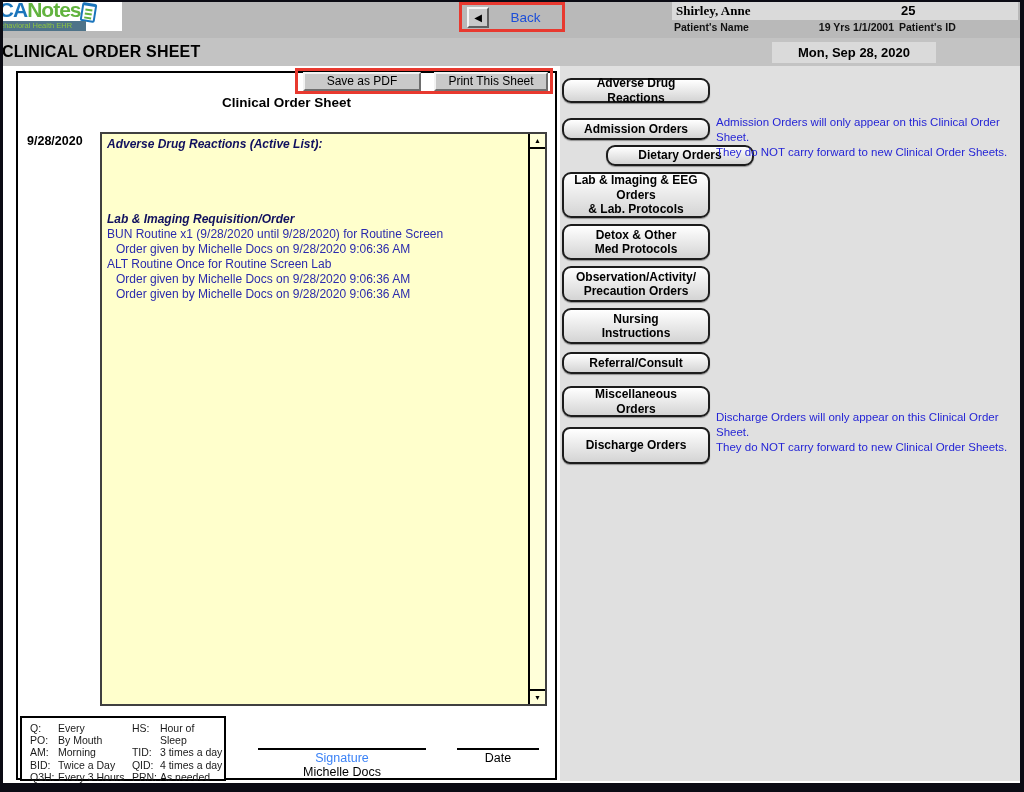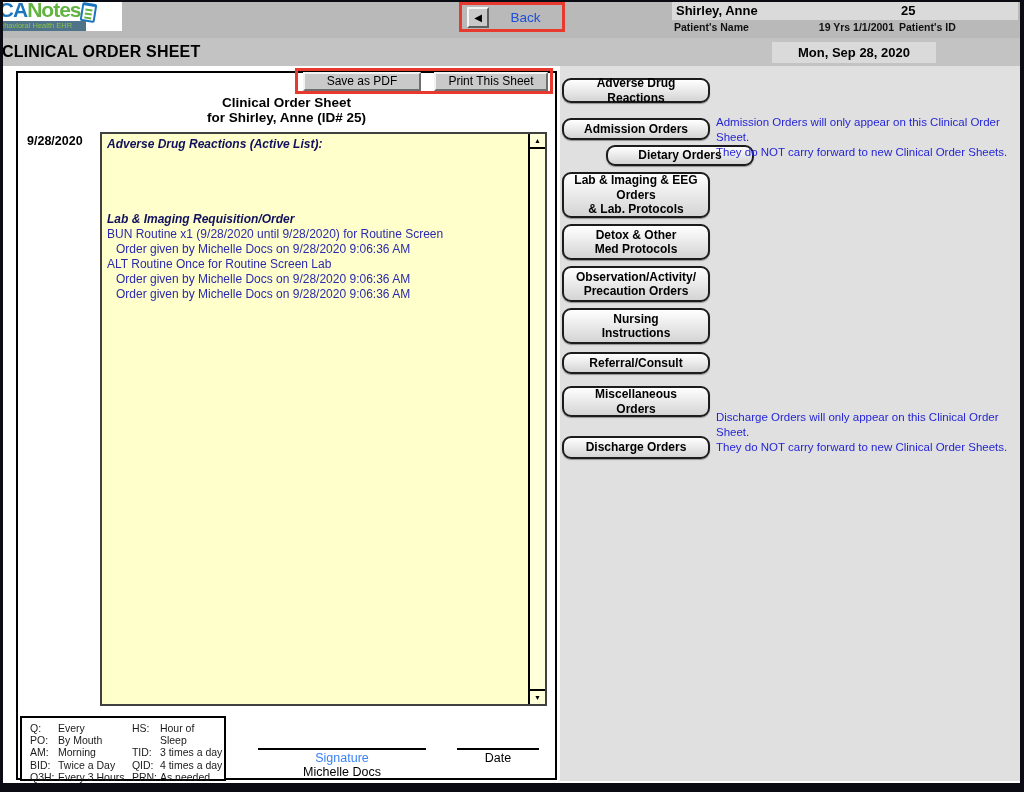--- a/index.html
+++ b/index.html
@@ -36,21 +36,21 @@
               display:flex; align-items:center; }
   .back-arrow-btn { width:22px; height:21px; margin-left:5px; background:#c9c9c9;
                     border-top:2px solid #f5f5f5; border-left:2px solid #f5f5f5;
                     border-right:2px solid #606060; border-bottom:2px solid #606060;
                     display:flex; align-items:center; justify-content:center;
                     font-size:10px; color:#000; cursor:pointer; }
   .back-label { flex:1; text-align:center; font-size:13.5px; color:#1d4ed8; cursor:pointer; }
 
   
   .pt-field { background:#dadada; font-weight:bold; font-size:13px; line-height:18px; padding-left:4px; color:#000; }
-  .pt-name-field { left:672px; top:2px;  width:248px; height:18px; }
+  .pt-name-field { left:672px; top:2px;  width:248px; height:18px;font-family:Liberation Serif, serif; }
   .pt-id-field   { left:897px; top:2px;  width:121px; height:18px; }
   .pt-sub { font-size:10.5px; font-weight:bold; color:#111; top:21px; }
 
   .cos-title { left:2px; top:43px; font-size:16px; font-weight:800; color:#000; letter-spacing:.2px; }
   .date-chip { left:772px; top:42px; width:164px; height:21px; background:#dadada;
                font-weight:bold; font-size:13px; text-align:center; line-height:21px; color:#000; }
 
   
   .left-panel  { left:0;   top:66px; width:560px;  height:715px; background:#ffffff; }
   .right-panel { left:560px; top:66px; width:464px; height:715px; background:#e0e0e0; }
@@ -141,21 +141,20 @@
   <div class="abs right-panel"></div>
 
   <div class="abs page"></div>
 
   <div class="abs pdf-box">
     <div class="bevel-btn btn-savepdf">Save as PDF</div>
     <div class="bevel-btn btn-print">Print This Sheet</div>
   </div>
 
   <div class="abs doc-h" style="top:95px;">Clinical Order Sheet</div>
-  <div class="abs doc-h" style="top:110px;">for Shirley, Anne (ID# 25)</div>
 
   <div class="abs entry-date">9/28/2020</div>
 
   <div class="abs order-box">
     <div class="order-text" id="order-lines">
         <div class="ol-header">Adverse Drug Reactions (Active List):</div>
         <div class="ol-blank"></div>
         <div class="ol-blank"></div>
         <div class="ol-blank"></div>
         <div class="ol-blank"></div>
@@ -235,21 +234,21 @@
 &amp; Lab. Protocols</div>
       <div class="side-btn" style="top: 224px; height: 36px;">Detox &amp; Other
 Med Protocols</div>
       <div class="side-btn" style="top: 266px; height: 36px;">Observation/Activity/
 Precaution Orders</div>
       <div class="side-btn" style="top: 308px; height: 36px;">Nursing
 Instructions</div>
       <div class="side-btn" style="top: 352px; height: 22px;">Referral/Consult</div>
       <div class="side-btn" style="top: 378px; height: 31px; margin-top: 8px;">Miscellaneous
 Orders</div>
-      <div class="side-btn" style="top: 436px; height: 23px;">Discharge Orders</div>
+      <div class="side-btn" style="top: 427px; height: 37px; border-radius: 8px;">Discharge Orders</div>
     </div>
 
   <div class="side-note" style="top:115px;">Admission Orders will only appear on this Clinical Order Sheet.
 They do NOT carry forward to new Clinical Order Sheets.</div>
   <div class="side-note" style="top:410px;">Discharge Orders will only appear on this Clinical Order Sheet.
 They do NOT carry forward to new Clinical Order Sheets.</div>
 
   <div class="abs frame" style="left:0; top:0; width:1024px; height:2px;"></div>
   <div class="abs frame" style="left:0; top:0; width:3px;  height:792px;"></div>
   <div class="abs frame" style="right:0; top:0; width:4px; height:792px;"></div>

